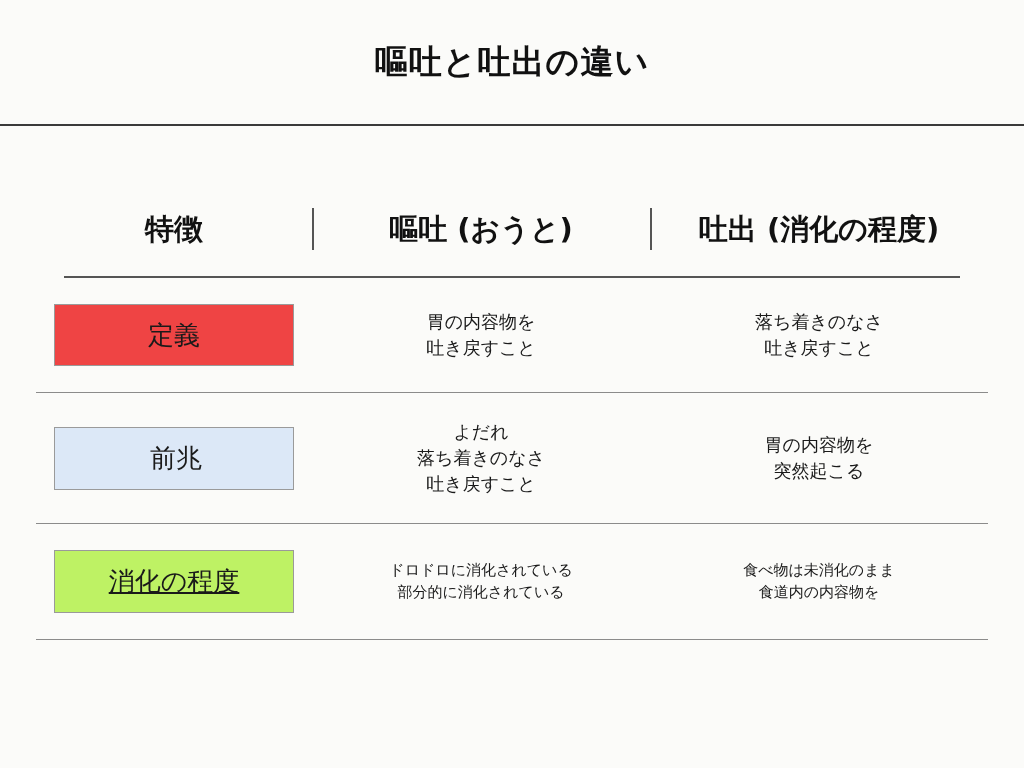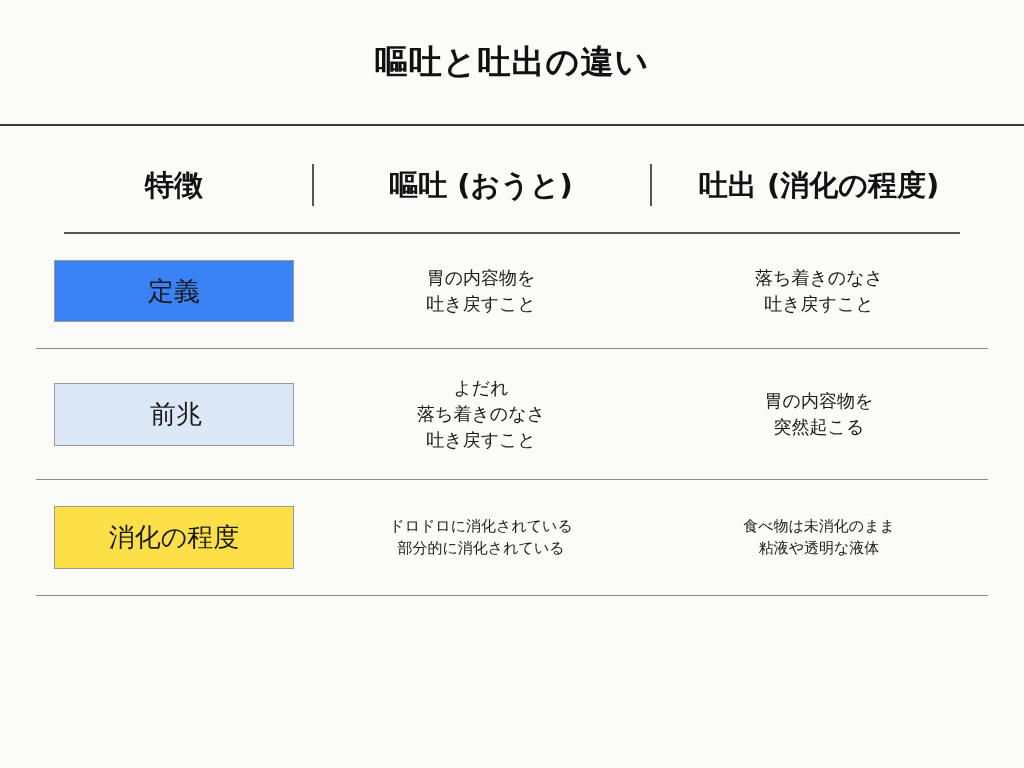--- a/index.html
+++ b/index.html
@@ -39,20 +39,21 @@
     width: 100%;
   }
   .table-wrap {
     padding: 0 36px;
     box-sizing: border-box;
   }
   table.cmp {
     width: 100%;
     border-collapse: collapse;
     table-layout: fixed;
+    margin-top: 44px;
   }
   table.cmp col.c1 { width: 29%; }
   table.cmp col.c2 { width: 35.5%; }
   table.cmp col.c3 { width: 35.5%; }
 
   thead th {
     font-size: 29px;
     font-weight: bold;
     text-align: center;
     padding: 40px 0 26px 0;
@@ -143,21 +144,21 @@
       </thead>
       <tbody>
         <tr class="head-underline">
           <td colspan="3">
             <div class="rule"></div>
           </td>
         </tr>
 
         <tr class="row">
           <td class="label-cell">
-            <span class="label-box" id="lb0" style="background: #3b82f6;">定義</span>
+            <span class="label-box" id="lb0" style="background: #ef4444;">定義</span>
           </td>
           <td>
             <div class="cell-text">胃の内容物を
 吐き戻すこと</div>
           </td>
           <td>
             <div class="cell-text">落ち着きのなさ
 吐き戻すこと</div>
           </td>
         </tr>
@@ -172,29 +173,29 @@
 吐き戻すこと</div>
           </td>
           <td>
             <div class="cell-text">胃の内容物を
 突然起こる</div>
           </td>
         </tr>
 
         <tr class="row">
           <td class="label-cell">
-            <span class="label-box" id="lb2" style="background: #fde047;">消化の程度</span>
+            <span class="label-box" id="lb2" style="background: #bef264; text-decoration: underline;">消化の程度</span>
           </td>
           <td>
             <div class="cell-text small">ドロドロに消化されている
 部分的に消化されている</div>
           </td>
           <td>
             <div class="cell-text small">食べ物は未消化のまま
-粘液や透明な液体</div>
+食道内の内容物を</div>
           </td>
         </tr>
       </tbody>
     </table>
   </div>
 
   <div class="bottom-spacer"></div>
 </div>
 
 </body></html>

